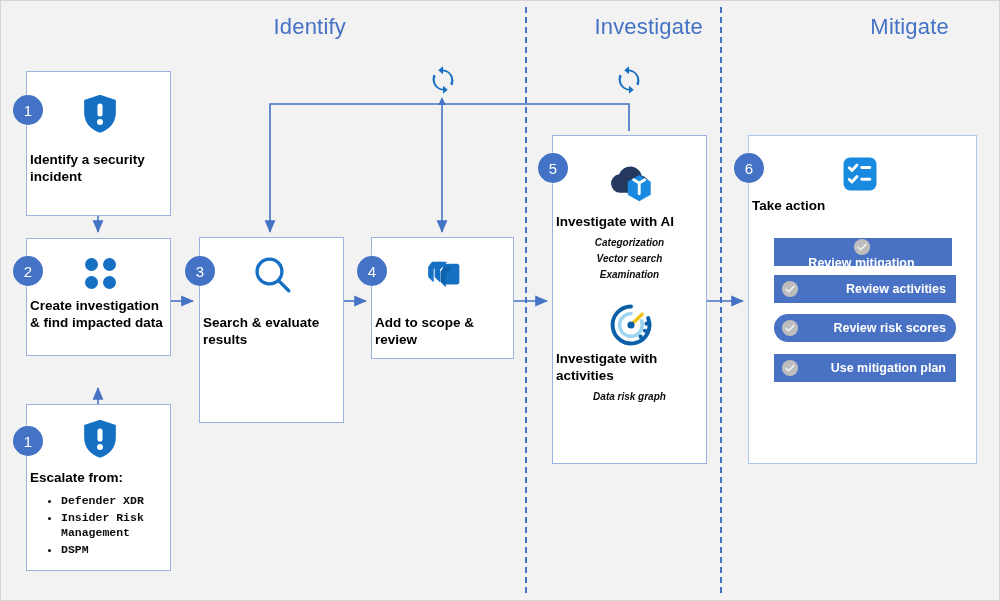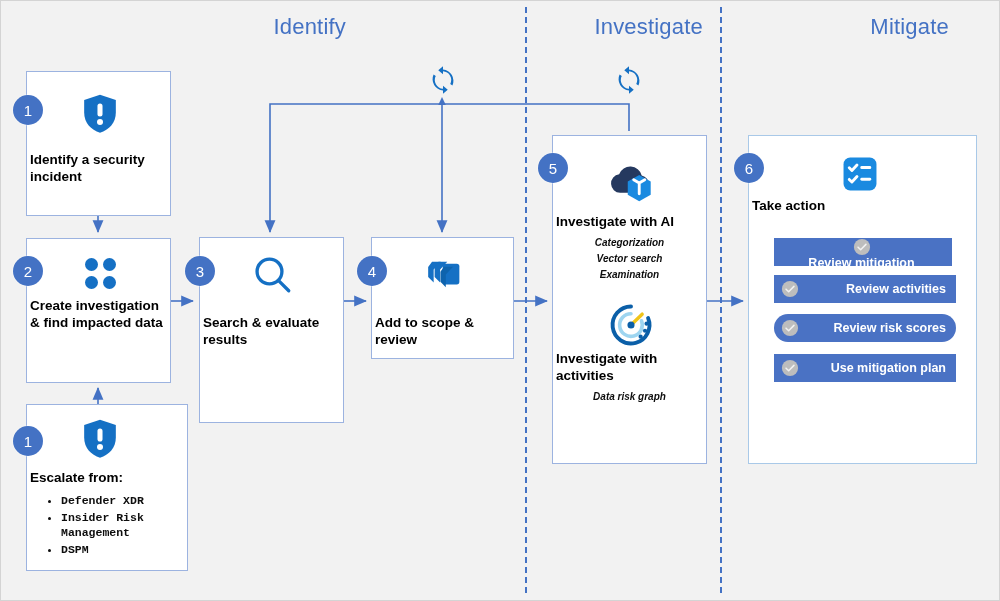--- a/index.html
+++ b/index.html
@@ -118,34 +118,34 @@
       <svg width="38" height="42" viewBox="0 0 24 26">
         <path d="M12 0.8 L22 4.2 V12 c0 6.6 -4.3 10.9 -10 12.9 C6.3 22.9 2 18.6 2 12 V4.2 z" fill="#1570c4"></path>
         <rect x="10.4" y="6.4" width="3.2" height="8.2" rx="1.6" fill="#fff"></rect>
         <circle cx="12" cy="18" r="1.9" fill="#fff"></circle>
       </svg>
     </div>
     <div class="card-label" style="top:80px;">Identify a security incident</div>
   </div>
   <div class="badge" style="left:12px;top:94px;">1</div>
 
-  <div class="card" style="left:25px;top:237px;width:145px;height:145px;">
+  <div class="card" style="left:25px;top:237px;width:145px;height:118px;">
     <div class="icon-wrap" style="left:52px;top:16px;width:42px;height:36px;">
       <div class="dots-icon">
           <i></i>
           <i></i>
           <i></i>
           <i></i>
         </div>
     </div>
     <div class="card-label" style="top:59px;">Create investigation &amp; find impacted data</div>
   </div>
   <div class="badge" style="left:12px;top:255px;">2</div>
 
-  <div class="card" style="left:25px;top:403px;width:162px;height:167px;">
+  <div class="card" style="left:25px;top:403px;width:145px;height:167px;">
     <div class="icon-wrap" style="left:52px;top:12px;width:42px;height:44px;">
       <svg width="38" height="42" viewBox="0 0 24 26">
         <path d="M12 0.8 L22 4.2 V12 c0 6.6 -4.3 10.9 -10 12.9 C6.3 22.9 2 18.6 2 12 V4.2 z" fill="#1570c4"></path>
         <rect x="10.4" y="6.4" width="3.2" height="8.2" rx="1.6" fill="#fff"></rect>
         <circle cx="12" cy="18" r="1.9" fill="#fff"></circle>
       </svg>
     </div>
     <div class="card-label" style="top:65px;">Escalate from:</div>
     <ul class="bullets" style="left:8px;top:88px;right:6px;">
       <li>Defender XDR</li>

